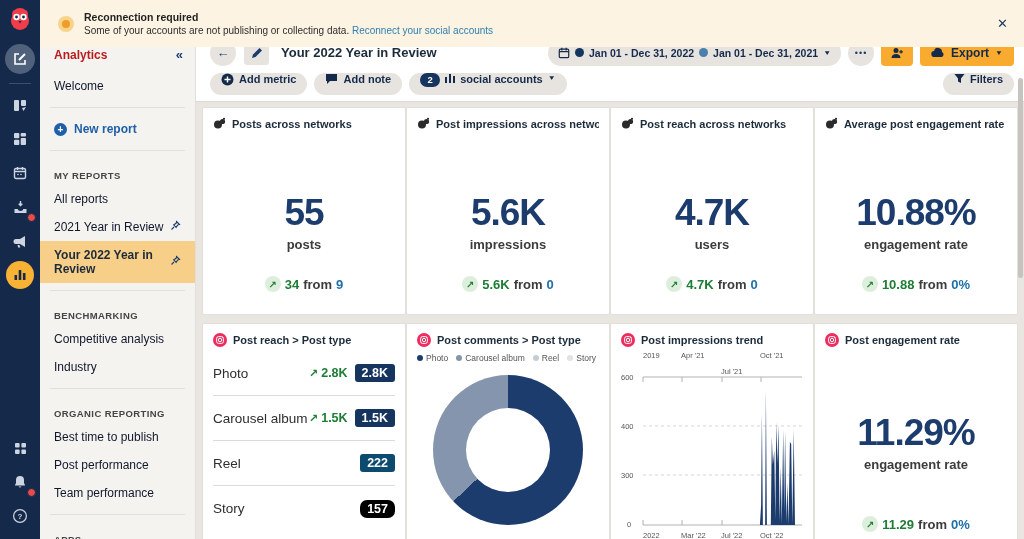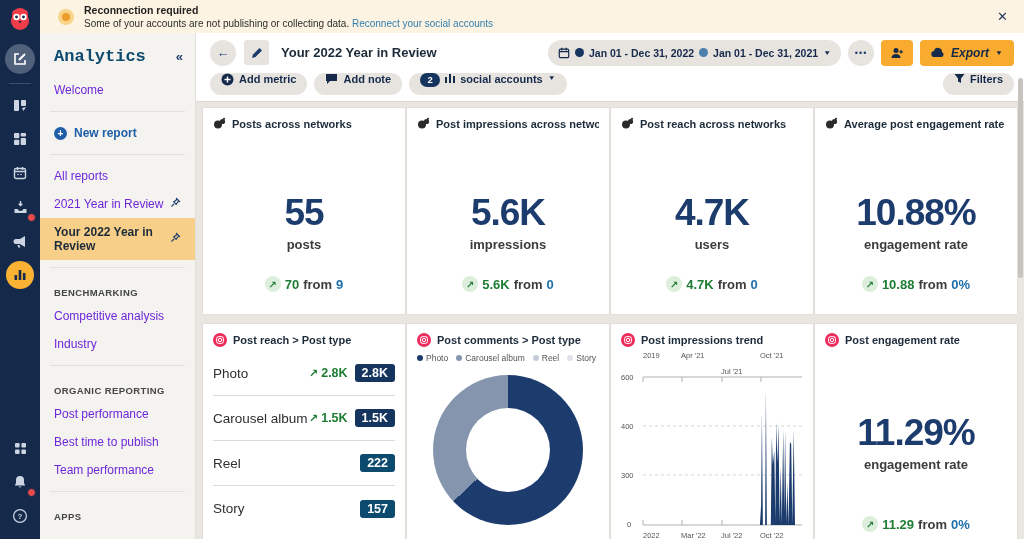--- a/index.html
+++ b/index.html
@@ -10,53 +10,53 @@
   .rail .logo { width:40px; height:38px; display:flex; align-items:center; justify-content:center;}
   .rail-btn { width:28px; height:28px; border-radius:50%; display:flex; align-items:center; justify-content:center; color:#cdd5e3; margin:3px 0; position:relative; cursor:pointer;}
   .rail-btn svg { display:block; }
   .compose { background:#50617b; color:#ffffff; width:30px; height:30px; margin-top:6px;}
   .rail-divider { width:22px; height:1px; background:#3c4f6e; margin:6px 0 4px 0;}
   .rail-btn.active { background:#f9b234; color:#15294b;}
   .notif-dot { position:absolute; right:-2px; bottom:-1px; width:9px; height:9px; border-radius:50%; background:#e94b4b; border:1.5px solid #15294b;}
   .rail-bottom { margin-top:auto; margin-bottom:6px; display:flex; flex-direction:column; align-items:center;}
 
   
-  .banner { position:absolute; left:40px; top:0; width:984px; height:33px; background:#fdf3e2; display:flex; align-items:center; padding:0 12px 0 18px; z-index:25;}
+  .banner { position:absolute; left:40px; top:0; width:984px; height:47px; background:#fdf3e2; display:flex; align-items:center; padding:0 12px 0 18px; z-index:25;}
   .warn-icon { width:16px; height:16px; border-radius:50%; background:#f7d48a; display:flex; align-items:center; justify-content:center; margin-right:10px; flex:0 0 auto;}
   .warn-icon i { width:8px; height:8px; border-radius:50%; background:#ee9d2b; display:block;}
   .banner-text { font-size:10px; color:#2d2d2d; line-height:1.35;}
   .banner-text .b-title { font-weight:bold; font-size:10.5px; color:#1f1f1f;}
   .banner-link { color:#2f7fae; cursor:pointer; }
   .banner-close { margin-left:auto; color:#233b5e; font-size:13px; cursor:pointer; padding:4px;}
 
   
   .sidebar { position:absolute; left:40px; top:33px; width:156px; height:506px; background:#f5f3f0; border-right:1px solid #e2dfdb; padding-top:10px; z-index:20;}
   .sb-head { display:flex; align-items:center; justify-content:space-between; padding:4px 12px 10px 14px;}
-  .sb-title { font-size:17px; font-weight:bold; color:#0c4a6e;font-family:Liberation Mono, monospace;}
+  .sb-title { font-size:12px; font-weight:bold; color:#b91c1c;}
   .sb-collapse { color:#1c3c6d; font-size:13px; font-weight:bold; cursor:pointer;}
-  .sb-item { font-size:12px; color:#6d28d9; padding:7px 14px; cursor:pointer; display:flex; align-items:center; justify-content:space-between;}
+  .sb-item { font-size:12px; color:#0f172a; padding:7px 14px; cursor:pointer; display:flex; align-items:center; justify-content:space-between;}
   .sb-item.active { background:#f8cf88; font-weight:bold; color:#1c2b3a;}
   .sb-section { font-size:9.5px; font-weight:bold; letter-spacing:.4px; color:#454545; padding:12px 14px 4px 14px;}
   .sb-divider { height:1px; background:#e3e0dc; margin:7px 10px;}
   .new-report { display:flex; align-items:center; gap:7px; padding:7px 14px; color:#1f5fa8; font-weight:bold; font-size:12px; cursor:pointer;}
   .plus-circle { width:13px; height:13px; border-radius:50%; background:#1f5fa8; color:#fff; font-size:10px; line-height:13px; text-align:center; font-weight:bold;}
   .pin { color:#1c3c6d; }
 
   
   .main { position:absolute; left:196px; top:33px; width:828px; height:506px; background:#e9e6e2;}
   .rpt-header { height:39px; background:#fff; display:flex; align-items:center; padding:0 10px 0 14px; gap:8px;}
   .circle-btn { width:26px; height:26px; border-radius:50%; background:#e7e4e0; display:flex; align-items:center; justify-content:center; color:#1c3c6d; font-size:13px; cursor:pointer;}
   .sq-btn { width:25px; height:25px; border-radius:3px; background:#e7e4e0; display:flex; align-items:center; justify-content:center; color:#1c3c6d; cursor:pointer;}
   .rpt-title { font-size:13px; font-weight:bold; color:#1c2b3a; margin-left:4px;}
   .hdr-right { margin-left:auto; display:flex; align-items:center; gap:7px;}
   .date-pill { background:#e7e4e0; border-radius:13px; height:26px; display:flex; align-items:center; gap:5px; padding:0 10px; font-size:10.5px; font-weight:bold; color:#15294b; cursor:pointer; white-space:nowrap;}
   .dot { width:9px; height:9px; border-radius:50%; display:inline-block;}
   .dot.navy { background:#15355f;} .dot.blue { background:#4d7fae;}
   .chev { font-size:8px; color:#15294b; transform:scaleY(.8);}
-  .orange-btn { background:#f9ab2f; border-radius:4px; height:26px; display:flex; align-items:center; justify-content:center; gap:6px; color:#15294b; font-weight:bold; font-size:12px; padding:0 11px; cursor:pointer;font-style:italic;}
+  .orange-btn { background:#f9ab2f; border-radius:4px; height:26px; display:flex; align-items:center; justify-content:center; gap:6px; color:#15294b; font-weight:bold; font-size:12px; padding:0 11px; cursor:pointer;}
   .orange-btn.icon-only { width:32px; padding:0;}
 
   .toolbar { height:30px; background:#fff; border-bottom:1px solid #ddd9d5; display:flex; align-items:center; gap:7px; padding:0 10px 6px 14px;}
   .pill { background:#e7e4e0; border-radius:12px; height:22px; display:flex; align-items:flex-start; gap:5px; padding:0 11px; font-size:11px; font-weight:bold; color:#15294b; cursor:pointer;}
   .badge-count { background:#15355f; color:#fff; border-radius:9px; min-width:20px; height:14px; font-size:9.5px; text-align:center; line-height:14px; font-weight:bold;}
   .toolbar .spacer { flex:1; }
 
   
   .content { padding:5px 6px; display:grid; grid-template-columns:repeat(4,1fr); grid-template-rows:208px 240px; gap:8px 0; height:503px;}
   .card { background:#fff; border:1px solid #e3e0dc; border-radius:2px; padding:9px 10px; position:relative; overflow:hidden;}
@@ -70,21 +70,21 @@
   .up-arrow { width:16px; height:16px; border-radius:50%; background:#ddeedd; color:#1d7d34; font-size:10px; display:flex; align-items:center; justify-content:center; font-family:"DejaVu Sans",sans-serif;}
   .delta-val { color:#1d7d34;} .from-word { color:#3c3c3c;} .from-val { color:#1f6fa8;}
 
   
   .list-rows { margin-top:4px;}
   .list-row { display:flex; align-items:center; height:45px; border-bottom:1px solid #dedbd7; font-size:13.5px; color:#2e2e2e;}
   .list-row:last-child { border-bottom:none;}
   .list-row .lr-delta { margin-left:auto; display:flex; align-items:center; gap:3px; font-size:12.5px; font-weight:bold; color:#1d7d34;}
   .mini-arrow { font-family:"DejaVu Sans",sans-serif; font-size:11px; color:#1d7d34;}
   .badge { border-radius:3px; color:#fff; font-weight:bold; font-size:12.5px; padding:2px 7px; margin-left:7px;}
-  .badge.navy { background:#15355f;} .badge.blue { background:#0c4a6e;} .badge.gray { background:#0c4a6e;}
+  .badge.navy { background:#15355f;} .badge.blue { background:#0c4a6e;} .badge.gray { background:#000000;border-radius:7px;}
 
   
   .legend { display:flex; align-items:center; gap:8px; margin-top:6px; flex-wrap:nowrap;}
   .legend-item { display:flex; align-items:center; gap:3px; font-size:8.5px; color:#555; white-space:nowrap;}
   .legend-dot { width:6px; height:6px; border-radius:50%; display:inline-block;}
   .donut { width:150px; height:150px; border-radius:50%; margin:12px auto 0 auto; position:relative;}
   .donut-hole { position:absolute; left:50%; top:50%; width:84px; height:84px; margin:-42px 0 0 -42px; border-radius:50%; background:#fff;}
 
   
   .chart-wrap { position:relative; height:200px; margin-top:2px; font-size:7.5px; color:#555;}
@@ -209,20 +209,21 @@
   <div class="sb-item">
       <span>Welcome</span>
     </div>
   <div class="sb-divider"></div>
   <div class="new-report">
     <span class="plus-circle">+</span>
     <span>New report</span>
   </div>
   <div class="sb-divider"></div>
 
+  <div class="sb-section">MY REPORTS</div>
   <div class="sb-item">
       <span>All reports</span>
     </div>
   <div class="sb-item">
     <span>2021 Year in Review</span>
     <span class="pin">
       <svg width="11" height="11" viewBox="0 0 11 11" fill="none" stroke="currentColor" stroke-width="1.1">
         <path d="M6.5 1.5l3 3-1.8.4-1.6 2.4-2.4-2.4 2.4-1.6z"></path>
           <path d="M4 7l-2.5 2.5"></path>
       </svg>
@@ -243,24 +244,24 @@
   <div class="sb-item">
       <span>Competitive analysis</span>
     </div>
   <div class="sb-item">
       <span>Industry</span>
     </div>
   <div class="sb-divider"></div>
 
   <div class="sb-section">ORGANIC REPORTING</div>
   <div class="sb-item">
+      <span>Best time to publish</span>
+    </div>
+  <div class="sb-item">
       <span>Post performance</span>
-    </div>
-  <div class="sb-item">
-      <span>Best time to publish</span>
     </div>
   <div class="sb-item">
       <span>Team performance</span>
     </div>
   <div class="sb-divider"></div>
 
   <div class="sb-section">APPS</div>
 
 </div>
 
@@ -351,21 +352,21 @@
             <circle cx="11" cy="1.8" r="1.1"></circle>
           </svg>
         <span class="card-title">Posts across networks</span>
       </div>
       <div class="stat-mid">
         <div class="stat-value">55</div>
         <div class="stat-unit">posts</div>
       </div>
       <div class="stat-delta">
         <span class="up-arrow">↗</span>
-        <span class="delta-val">70</span>
+        <span class="delta-val">34</span>
         <span class="from-word">from</span>
         <span class="from-val">9</span>
       </div>
     </div>
 
     <div class="card">
       <div class="card-head">
         <svg width="13" height="13" viewBox="0 0 13 13" fill="#2b2b2b">
             <circle cx="5" cy="7.5" r="4"></circle>
             <circle cx="9.5" cy="4.5" r="2.6"></circle>

